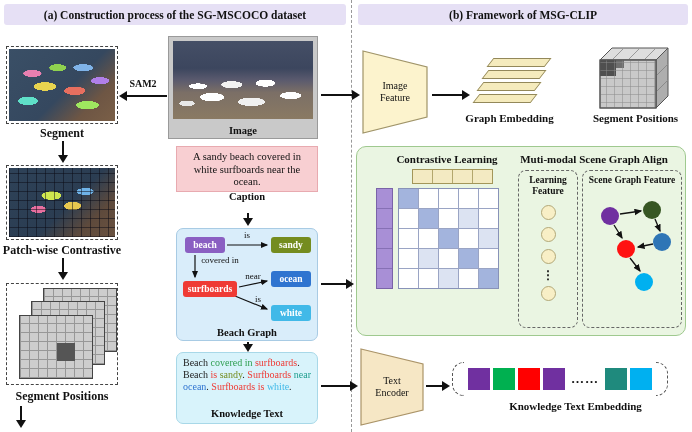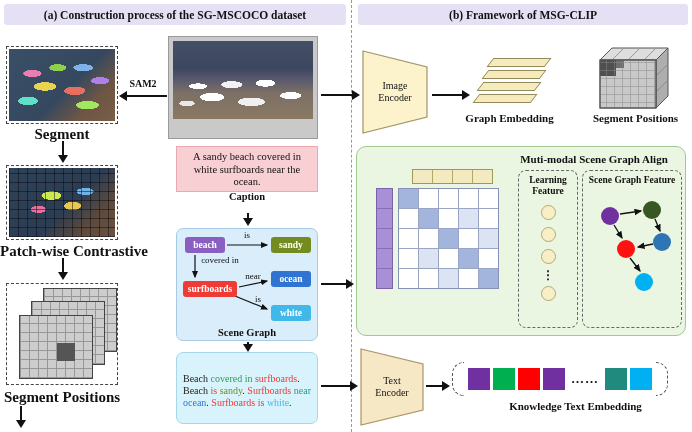--- a/index.html
+++ b/index.html
@@ -2,21 +2,21 @@
 <html><head>
 <meta charset="utf-8">
 <style>
   html,body{margin:0;padding:0;background:#fff;}
   .canvas{position:relative;width:692px;height:432px;background:#ffffff;
           font-family:"Liberation Serif",serif;color:#111;overflow:hidden;}
   .hdr{position:absolute;background:#e6e0f5;font-weight:bold;font-size:11.5px;
        display:flex;align-items:center;justify-content:center;border-radius:3px;}
   .vline{position:absolute;border-left:1.5px dashed #999;}
   .dashedbox{position:absolute;border:1.6px dashed #444;box-sizing:border-box;background:#fff;}
-  .lbl{position:absolute;font-weight:bold;font-size:15px;text-align:center;white-space:nowrap;}
+  .lbl{position:absolute;font-weight:bold;font-size:12px;text-align:center;white-space:nowrap;}
   
   .darrow{position:absolute;width:11px;display:flex;flex-direction:column;align-items:center;}
   .darrow .stem{flex:1;width:2px;background:#111;}
   .darrow .head{width:0;height:0;border-left:5px solid transparent;border-right:5px solid transparent;border-top:8px solid #111;}
   .harrow{position:absolute;height:10px;display:flex;align-items:center;}
   .harrow .stem{flex:1;height:2px;background:#111;}
   .harrow .head{width:0;height:0;border-top:5px solid transparent;border-bottom:5px solid transparent;border-left:8px solid #111;}
   .harrow.left .head{border-left:none;border-right:8px solid #111;order:-1;}
   
   .seg-img{position:absolute;inset:2px;
@@ -54,21 +54,21 @@
       radial-gradient(ellipse 17px 6px at 28% 72%, #ffffff 70%, transparent 71%),
       radial-gradient(ellipse 19px 6px at 56% 78%, #f0f0f0 70%, transparent 71%),
       radial-gradient(ellipse 15px 5px at 84% 70%, #ffffff 70%, transparent 71%),
       radial-gradient(ellipse 11px 4px at 10% 80%, #e8e8e8 70%, transparent 71%),
       linear-gradient(180deg,#454f66 0%,#3c465e 35%,#5a5a6e 50%,#7b6f66 66%,#8a7a63 100%);}
   .cap-box{position:absolute;background:#f8cfd2;border:1px solid #e8aab0;box-sizing:border-box;
            text-align:center;font-size:10.5px;line-height:1.2;padding:4px 4px 2px;}
   .cap-lbl{font-weight:bold;font-size:10.5px;margin-top:2px;}
   .round-box{position:absolute;border-radius:7px;box-sizing:border-box;}
   .sg-box{background:#d9edfa;border:1px solid #a8cbe4;}
-  .kt-box{background:#d8f3fb;border:1px solid #a8d8e8;padding:20px 6px 2px;font-size:10px;line-height:1.22;text-align:left;}
+  .kt-box{background:#d8f3fb;border:1px solid #a8d8e8;padding:4px 6px 2px;font-size:10px;line-height:1.22;text-align:left;}
   .sg-node{position:absolute;color:#fff;font-size:9.5px;height:16px;display:flex;align-items:center;
            justify-content:center;border-radius:3px;font-weight:bold;}
   .edge-lbl{position:absolute;font-size:9px;text-align:center;line-height:1.05;color:#111;}
   .box-cap{position:absolute;left:0;right:0;bottom:2px;text-align:center;font-weight:bold;font-size:10.5px;}
   
   .enc{position:absolute;}
   .enc svg{display:block;}
   .enc-label{position:absolute;inset:0;display:flex;align-items:center;justify-content:center;
              text-align:center;font-size:10px;line-height:1.2;padding:0 9px;}
   .sheet{position:absolute;width:58px;height:9px;background:#f5ebbd;border:1px solid #93885a;
@@ -133,20 +133,21 @@
   </div>
   <div class="lbl" style="left:0;top:389px;width:124px">Segment Positions</div>
 
   <div class="darrow" style="left:15px;top:406px;height:22px">
     <div class="stem"></div>
       <div class="head"></div>
   </div>
 
   <div class="img-frame" style="left:168px;top:36px;width:150px;height:103px">
     <div class="photo"></div>
+    <div class="box-cap">Image</div>
   </div>
 
   <div class="lbl" style="left:119px;top:78px;width:48px;font-size:10px">SAM2</div>
   <div class="harrow left" style="left:119px;top:91px;width:48px">
     <div class="stem"></div>
       <div class="head"></div>
   </div>
 
   <div class="cap-box" style="left:176px;top:146px;width:142px;height:46px">
     <div>A sandy beach covered in white surfboards near the ocean.</div>
@@ -172,50 +173,51 @@
     </svg>
     <div class="sg-node" style="left: 8px; top: 8px; width: 40px; background: rgb(138, 95, 194);">beach</div>
     <div class="sg-node" style="left: 94px; top: 8px; width: 40px; background: rgb(116, 140, 31);">sandy</div>
     <div class="sg-node" style="left: 6px; top: 52px; width: 54px; background: rgb(239, 59, 53);">surfboards</div>
     <div class="sg-node" style="left: 94px; top: 42px; width: 40px; background: rgb(47, 116, 208);">ocean</div>
     <div class="sg-node" style="left: 94px; top: 76px; width: 40px; background: rgb(65, 185, 232);">white</div>
     <div class="edge-lbl" style="left:58px;top:2px;width:24px">is</div>
     <div class="edge-lbl" style="left:22px;top:27px;width:42px">covered in</div>
     <div class="edge-lbl" style="left:62px;top:43px;width:28px">near</div>
     <div class="edge-lbl" style="left:70px;top:66px;width:22px">is</div>
-    <div class="box-cap">Scene Graph</div>
+    <div class="box-cap">Beach Graph</div>
   </div>
 
   <div class="darrow" style="left:242px;top:342px;height:10px">
     <div class="stem"></div>
       <div class="head"></div>
   </div>
 
   <div class="round-box kt-box" style="left:176px;top:352px;width:142px;height:72px">
     <div><span style="color: rgb(34, 34, 34);">Beach </span><span style="color: rgb(46, 158, 79);">covered in </span><span style="color: rgb(239, 59, 53);">surfboards</span><span style="color: rgb(34, 34, 34);">. </span><span style="color: rgb(34, 34, 34);">Beach </span><span style="color: rgb(239, 59, 53);">is </span><span style="color: rgb(116, 140, 31);">sandy</span><span style="color: rgb(34, 34, 34);">. </span><span style="color: rgb(239, 59, 53);">Surfboards </span><span style="color: rgb(31, 158, 142);">near </span><span style="color: rgb(47, 116, 208);">ocean</span><span style="color: rgb(34, 34, 34);">. </span><span style="color: rgb(239, 59, 53);">Surfboards </span><span style="color: rgb(239, 59, 53);">is </span><span style="color: rgb(65, 185, 232);">white</span><span style="color: rgb(34, 34, 34);">.</span></div>
+    <div class="box-cap">Knowledge Text</div>
   </div>
 
   <div class="harrow" style="left:321px;top:90px;width:39px">
     <div class="stem"></div>
       <div class="head"></div>
   </div>
   <div class="harrow" style="left:321px;top:279px;width:33px">
     <div class="stem"></div>
       <div class="head"></div>
   </div>
   <div class="harrow" style="left:321px;top:381px;width:37px">
     <div class="stem"></div>
       <div class="head"></div>
   </div>
 
   <div class="enc" style="left:362px;top:50px;width:66px;height:84px">
     <svg width="66" height="84" viewBox="0 0 66 84">
       <polygon points="1,1 65,17 65,67 1,83" fill="#fcf3cd" stroke="#a09468" stroke-width="1.2"></polygon>
     </svg>
-    <div class="enc-label">Image Encoder</div>
+    <div class="enc-label">Image Feature</div>
   </div>
 
   <div class="harrow" style="left:432px;top:90px;width:38px">
     <div class="stem"></div>
       <div class="head"></div>
   </div>
 
   <div style="position:absolute;left:476px;top:58px;width:86px;height:50px">
     <div class="sheet" style="left:14px;top:0"></div>
     <div class="sheet" style="left:9px;top:12px"></div>
@@ -240,20 +242,21 @@
       <line x1="58" y1="46" x2="70" y2="34" stroke="#8a8a8a"></line>
       <rect x="2" y="14" width="56" height="48" fill="#c9c9c9" stroke="#555"></rect>
       <rect x="2" y="14" width="16" height="16" fill="#4f4f4f"></rect>
       <rect x="18" y="14" width="8" height="8" fill="#6e6e6e"></rect>
       <rect x="2" y="14" width="56" height="48" fill="url(#gp)" stroke="#555"></rect>
     </svg>
   </div>
   <div class="lbl" style="left:583px;top:112px;width:105px;font-size:11px">Segment Positions</div>
 
   <div class="greenbox" style="left:356px;top:146px;width:330px;height:190px"></div>
+  <div class="gtitle" style="left:372px;top:153px;width:150px">Contrastive Learning</div>
   <div class="gtitle" style="left:505px;top:153px;width:178px">Muti-modal Scene Graph Align</div>
 
   <div class="hvec" style="left:412px;top:169px">
       <div style="background: rgb(243, 234, 194);"></div>
       <div style="background: rgb(243, 234, 194);"></div>
       <div style="background: rgb(243, 234, 194);"></div>
       <div style="background: rgb(243, 234, 194);"></div>
     </div>
   <div class="vvec" style="left:376px;top:188px">
       <div style="background: rgb(168, 143, 214);"></div>

